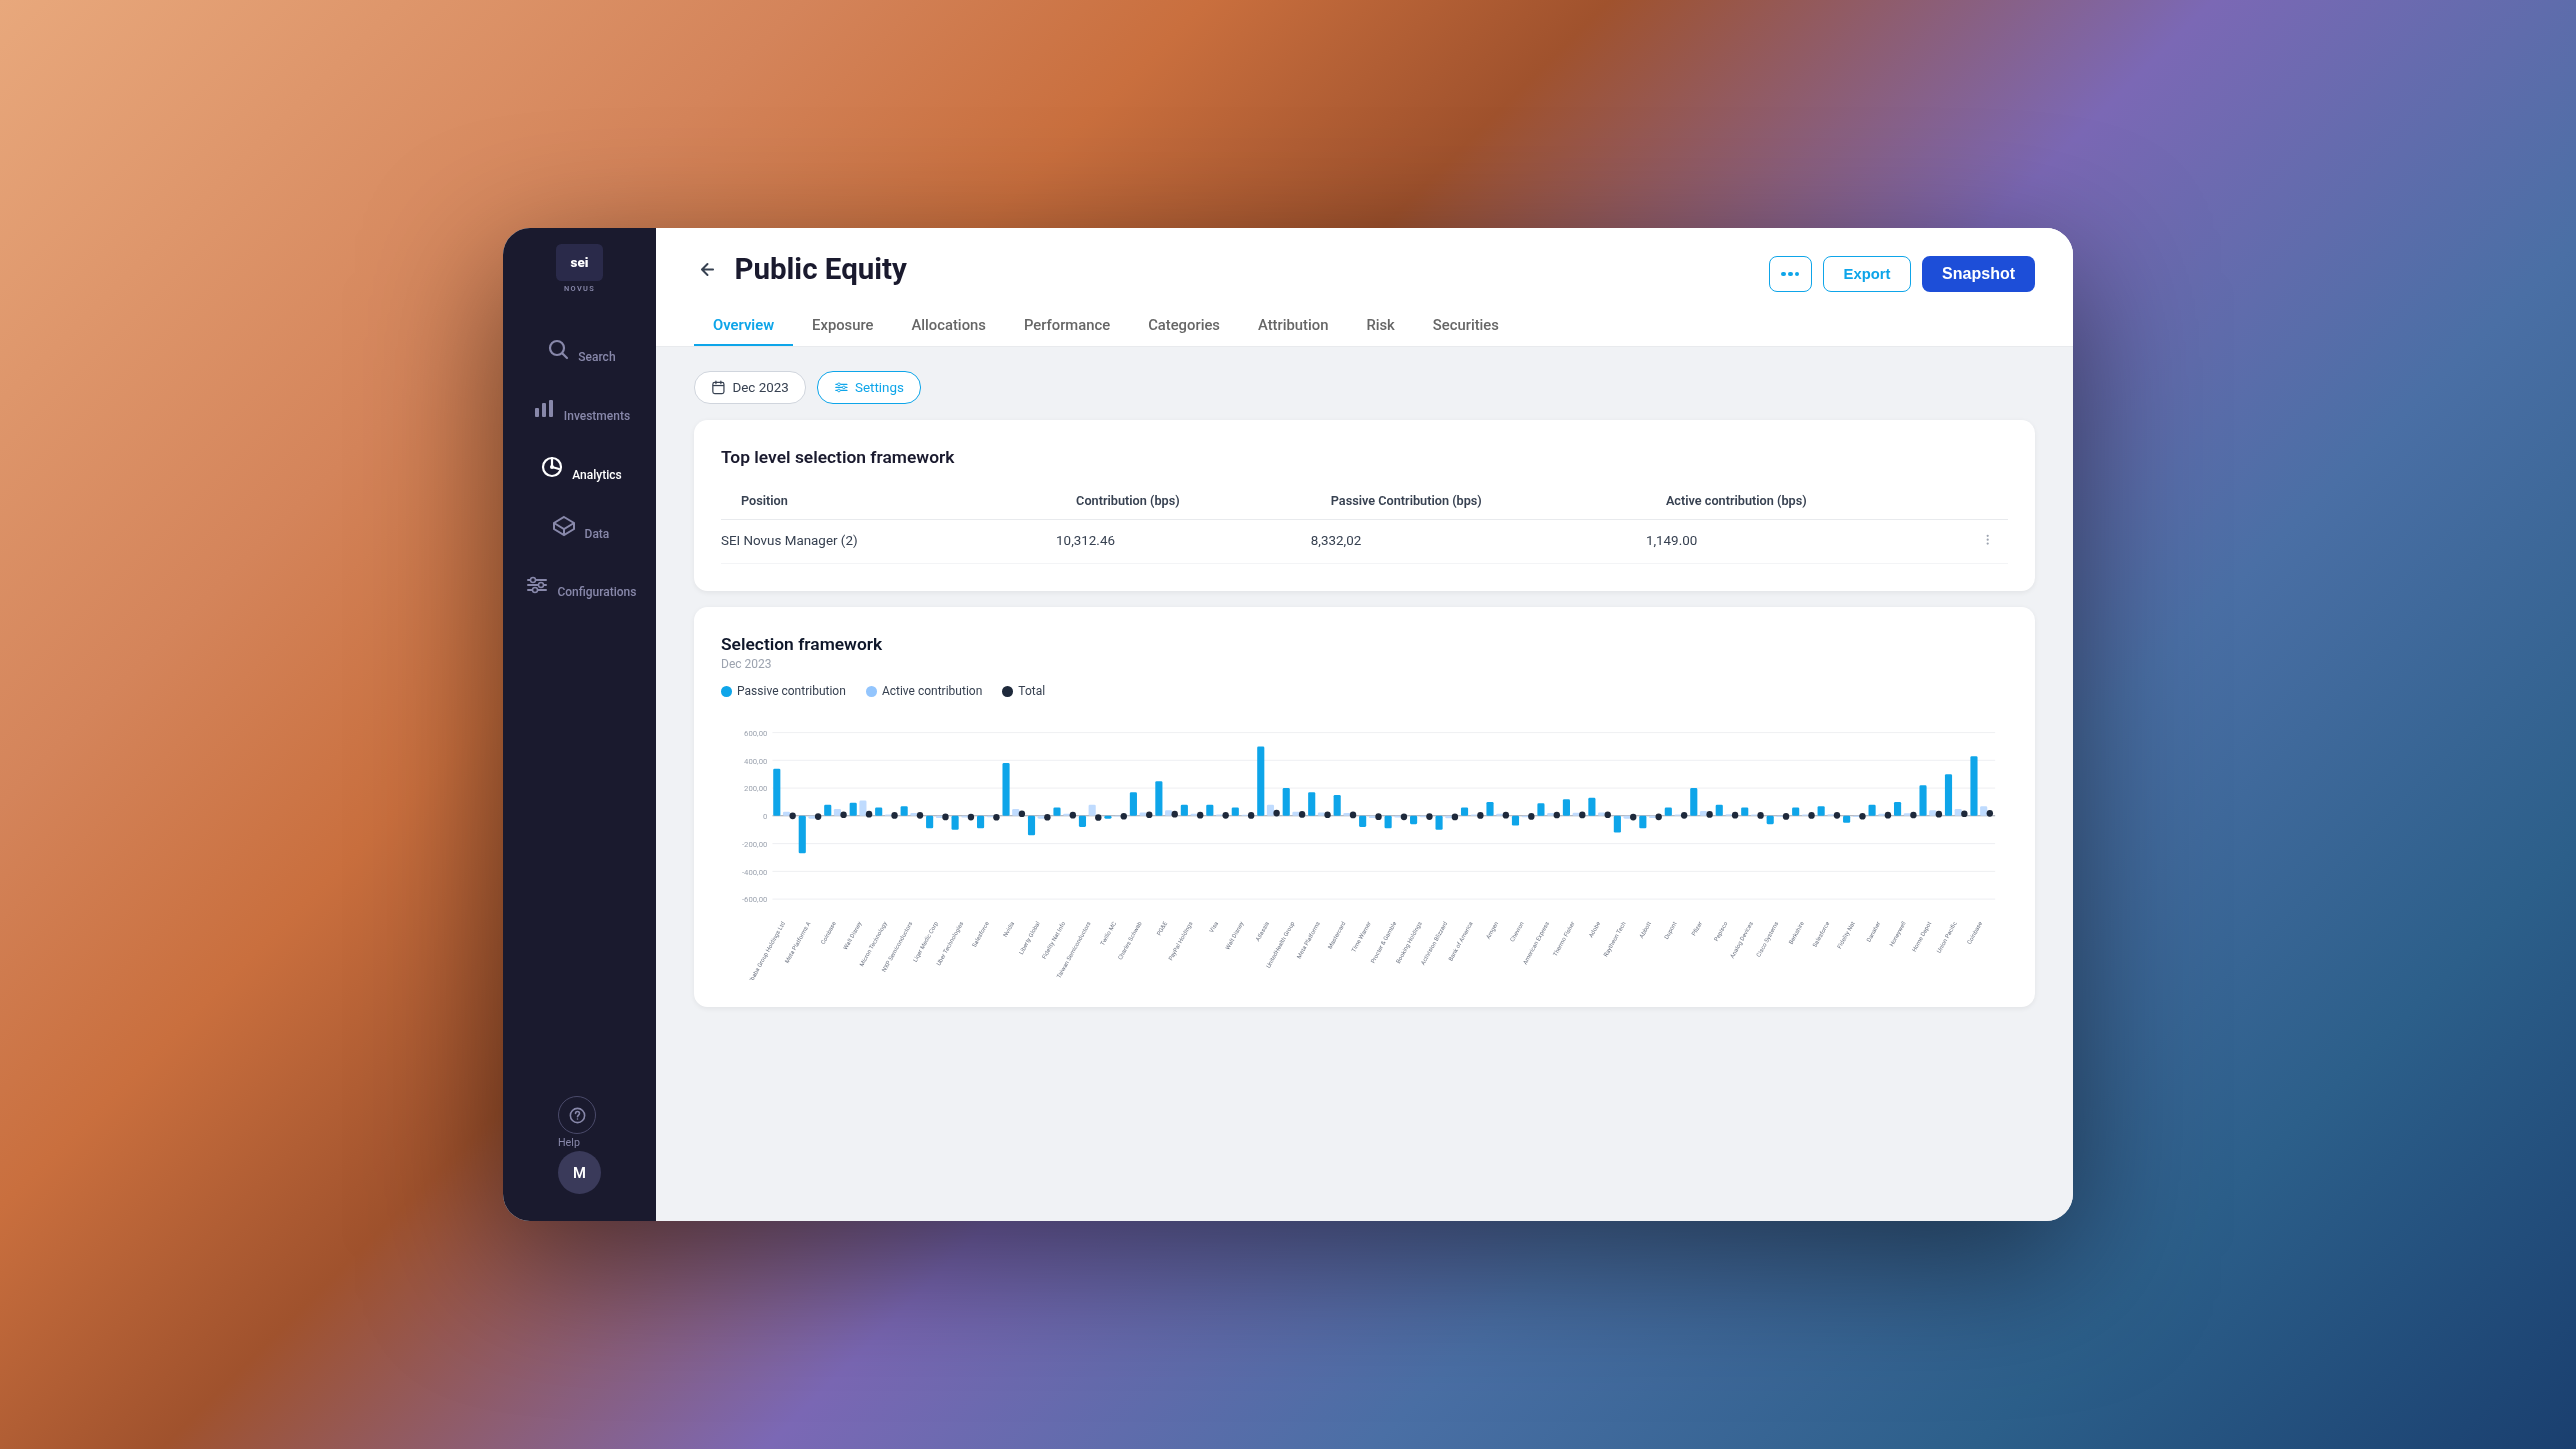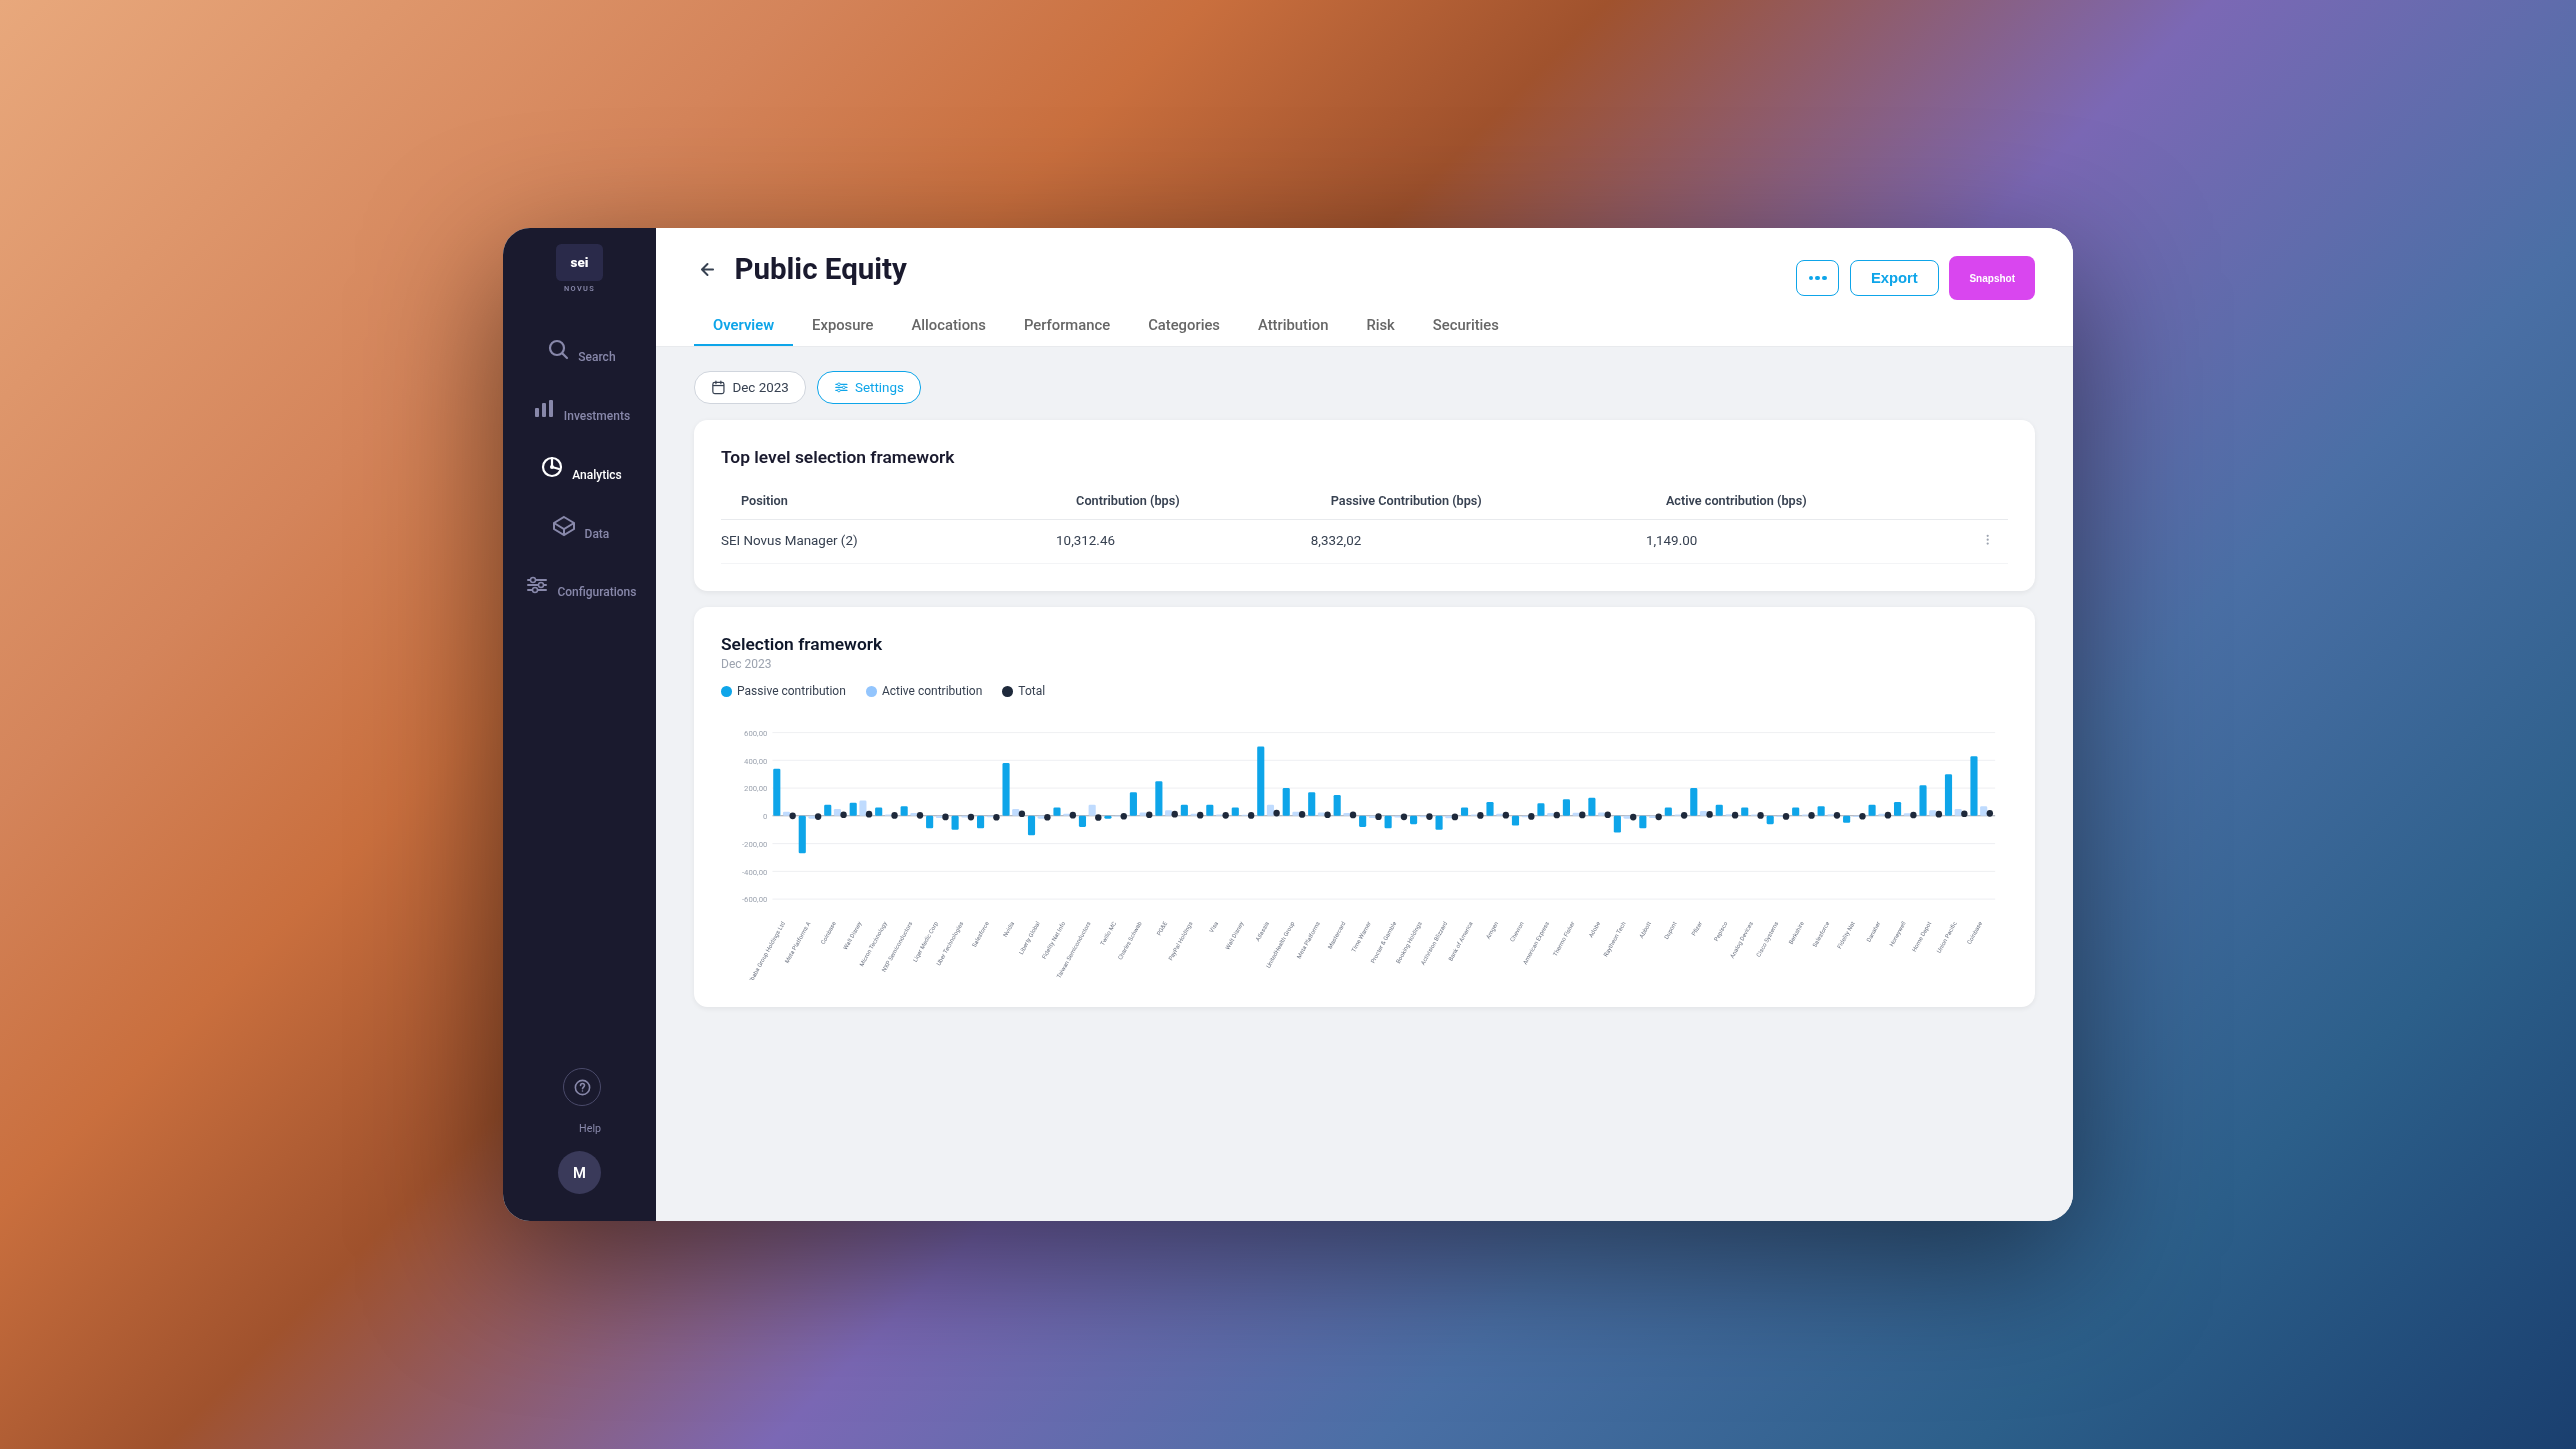--- a/index.html
+++ b/index.html
@@ -92,22 +92,22 @@
       color: #8888aa;
       font-size: 12px;
       font-weight: 500;
     }
     .nav-item.active .nav-label { color: #ffffff; }
     .nav-item svg { fill: #8888aa; }
     .nav-item.active svg { fill: #ffffff; }
     .sidebar-bottom {
       display: flex;
       flex-direction: column;
-      align-items: flex-end;
-      gap: 16px;
+      align-items: flex-start;
+      gap: 2px;
       padding-bottom: 13.4px;
     }
     .help-btn {
       width: 38px;
       height: 38px;
       border-radius: 50%;
       border: 1.3px solid #4a4a6a;
       display: flex;
       align-items: center;
       justify-content: center;
@@ -211,27 +211,27 @@
       padding: 0 20px;
       border: 1.3px solid #0ea5e9;
       border-radius: 8px;
       background: white;
       color: #0ea5e9;
       font-size: 14.8px;
       font-weight: 600;
       cursor: pointer;
     }
     .btn-snapshot {
-      height: 44px;
+      height: 36px;
       padding: 0 20px;
       border: none;
       border-radius: 8px;
-      background: #d946ef;
+      background: #1d4ed8;
       color: white;
-      font-size: 10px;
+      font-size: 16px;
       font-weight: 600;
       cursor: pointer;
     }
     .page-body {
       flex: 1;
       overflow-y: auto;
       padding: 24px 38px;
       display: flex;
       flex-direction: column;
       gap: 16px;

